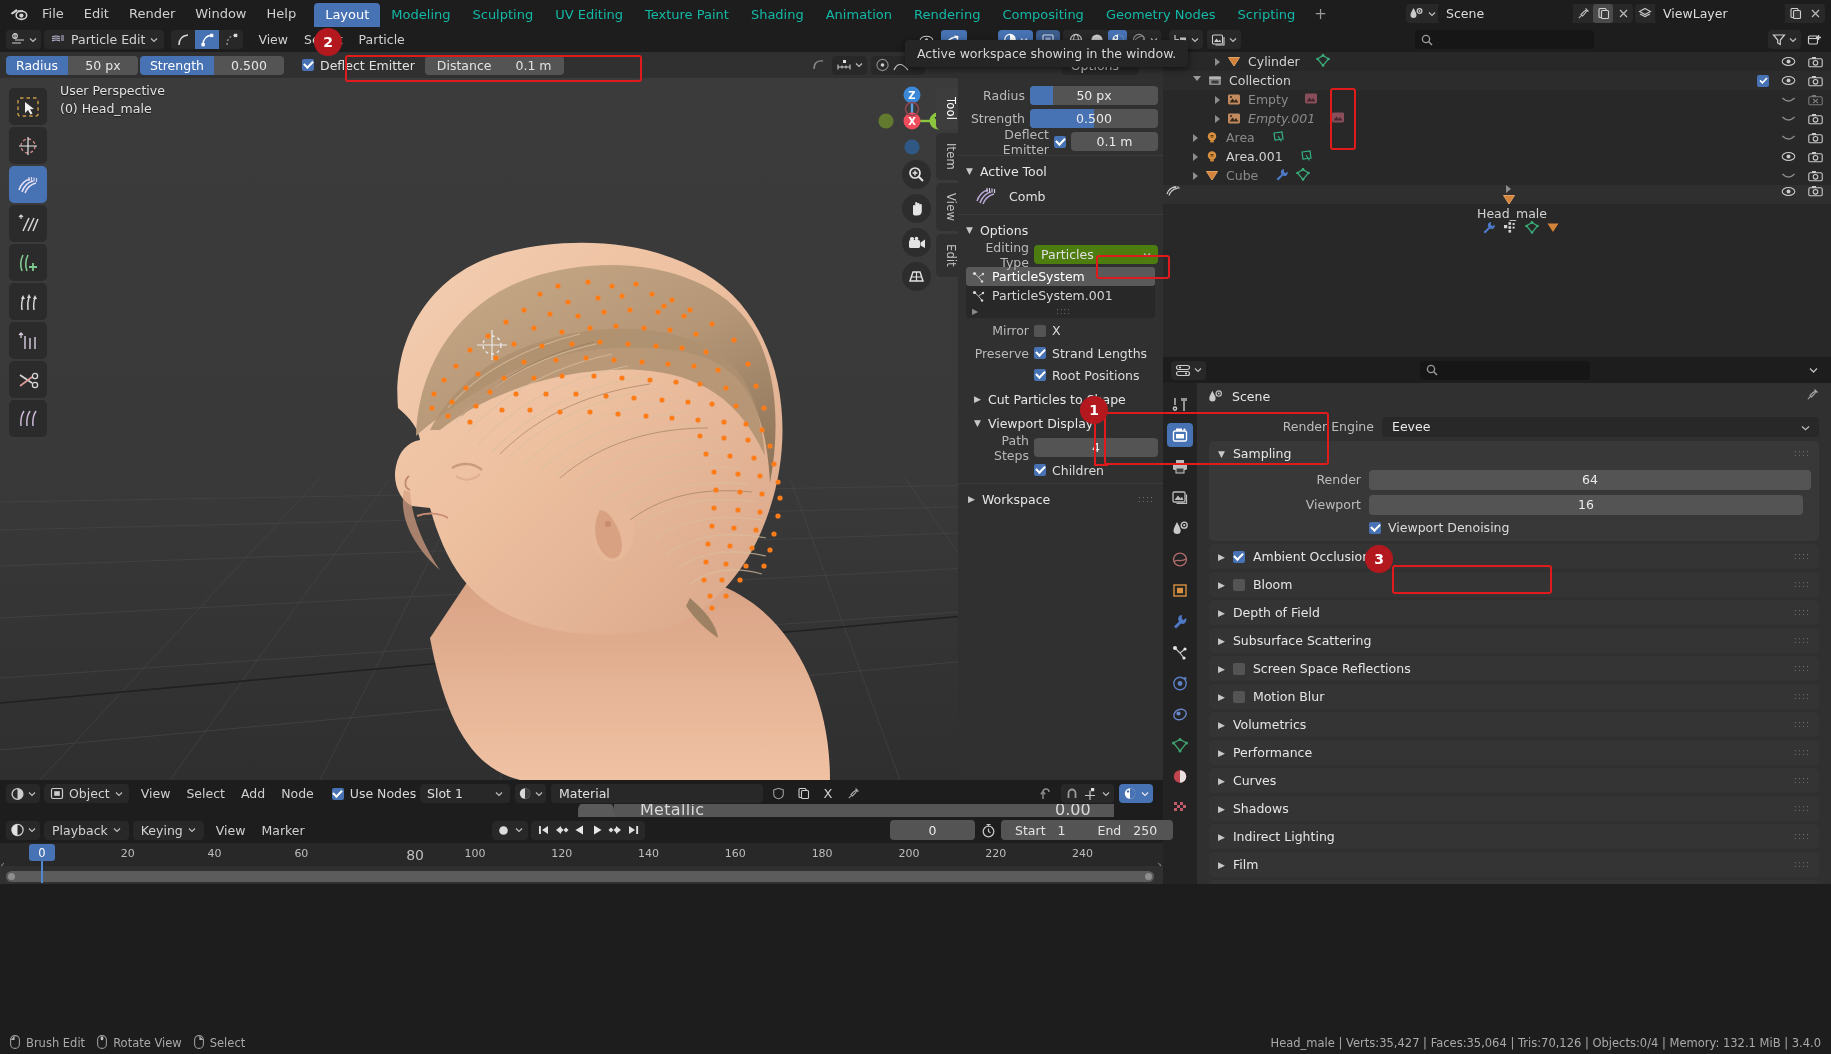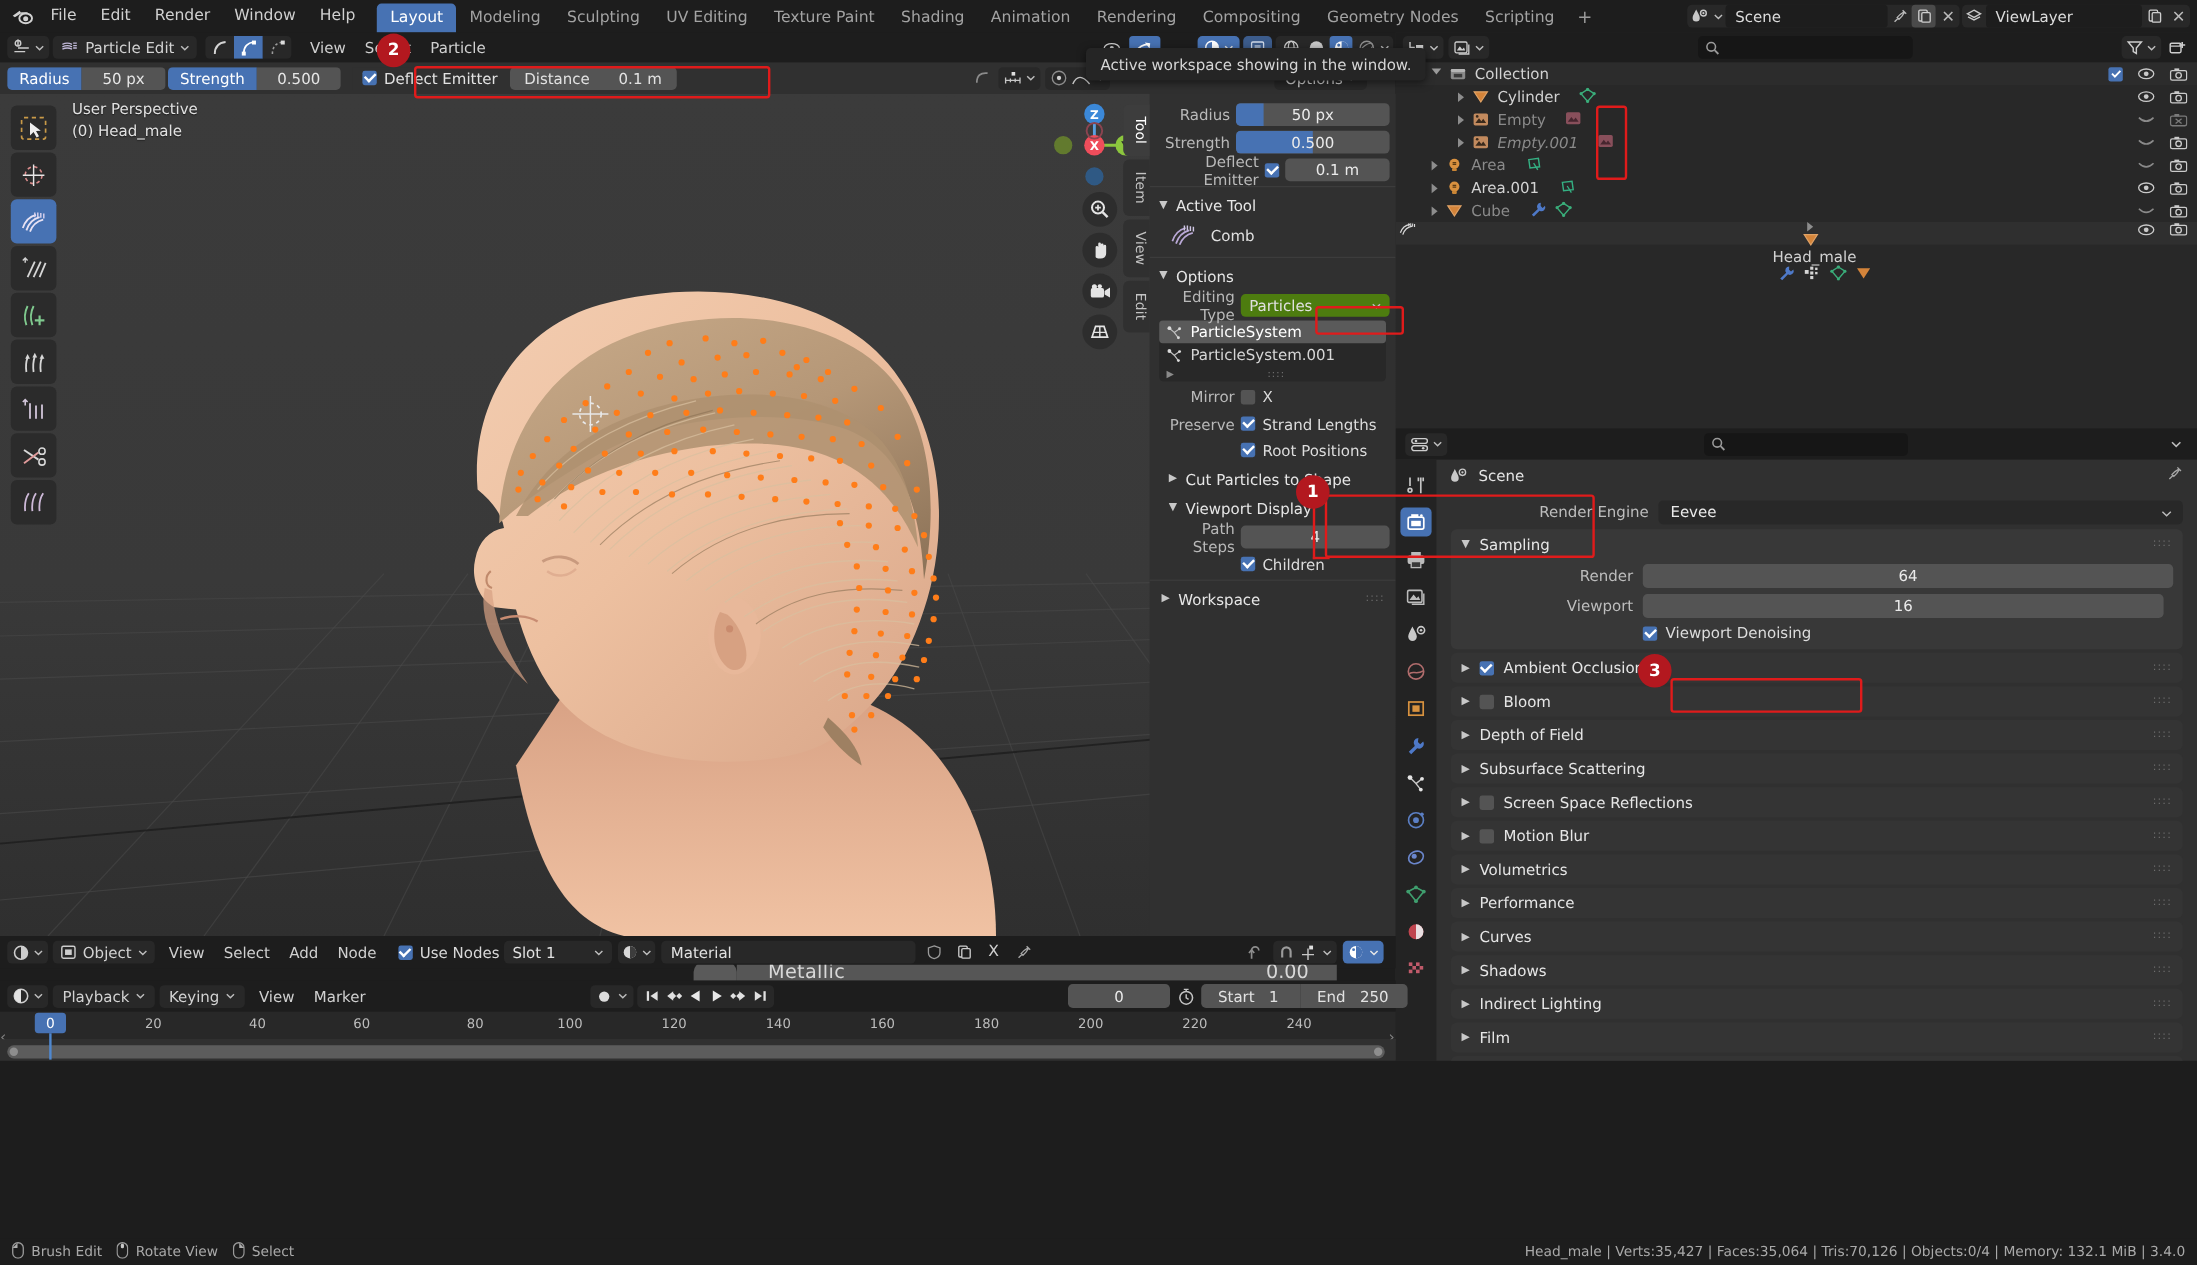--- a/index.html
+++ b/index.html
@@ -14,21 +14,21 @@
   .app { position:relative; width:1831px; height:1054px; }
 
   
   .topbar {
     position:absolute; left:0; top:0; width:1831px; height:27px;
     background:#1d1d1d; display:flex; align-items:center; padding-left:6px;
   }
   .blender-logo { width:26px; height:20px; display:flex; align-items:center; justify-content:center; color:#d2d2d2; }
   .menu-item { padding:2px 10px; color:#d0d0d0; font-size:13px; white-space:nowrap; line-height:16px;}
   .ws-tabs { display:flex; align-items:flex-end; height:27px; margin-left:8px; }
-  .ws-tab { padding:4px 11px 5px 11px; color:#a3a3a3; font-size:13px; border-radius:4px 4px 0 0; white-space:nowrap;}
+  .ws-tab { padding:4px 11px 5px 11px; color:#14b8a6; font-size:13px; border-radius:4px 4px 0 0; white-space:nowrap;}
   .ws-tab.active { background:#4772b3; color:#ffffff; }
   .ws-plus { padding:3px 8px; color:#9a9a9a; font-size:15px; }
 
   .scene-block {
     position:absolute; right:0; top:0; height:27px; display:flex; align-items:center; gap:0px; padding-right:6px;
   }
   .pill { display:flex; align-items:center; height:19px; background:#282828; border-radius:4px; }
   .icon-btn { display:flex; align-items:center; justify-content:center; min-width:20px; height:19px; color:#bdbdbd; }
   .field-dark { background:#1d1d1d; height:19px; display:flex; align-items:center; padding:0 8px; color:#dcdcdc; font-size:12.5px; min-width:120px; border-radius:3px;}
 
@@ -982,71 +982,71 @@
       </div>
       <div class="icon-btn">
         <svg width="15" height="14" viewBox="0 0 15 14">
             <rect x="1.5" y="3" width="9" height="8" rx="1.2" fill="none" stroke="#cdcdcd" stroke-width="1.2"></rect>
             <path d="M1.5 5.5 L10.5 5.5" stroke="#cdcdcd" stroke-width="1.1"></path>
             <path d="M11.5 2 L11.5 7 M9 4.5 L14 4.5" stroke="#cdcdcd" stroke-width="1.3"></path>
           </svg>
       </div>
     </div>
     <div id="ol-rows">
-        <div class="ol-row" style="padding-left: 30px; background: rgb(44, 44, 44);">
-          <span class="tri down" style="margin-right:7px"></span>
+        <div class="ol-row" style="padding-left: 52px;">
+          <span class="tri" style="margin-right:7px"></span>
           <span style="display:inline-flex;margin-right:7px">
             <svg width="14" height="13" viewBox="0 0 14 13">
-              <rect x="1" y="2.5" width="12" height="8.5" rx="1.2" fill="#8a8a8a"></rect>
-              <rect x="1" y="2.5" width="12" height="2.6" rx="1.2" fill="#b5b5b5"></rect>
-              <rect x="3.5" y="6.5" width="7" height="3" fill="#3a3a3a"></rect>
-            </svg>
-          </span>
-          <span class="name">Collection</span>
+              <path d="M1.5 2.5 L12.5 2.5 L7 11 Z" fill="#d4843a" stroke="#e0a265" stroke-width="1"></path>
+            </svg>
+          </span>
+          <span class="name">Cylinder</span>
+          <span style="display:inline-flex;gap:7px;margin-left:16px">
+            <span><svg width="14" height="13" viewBox="0 0 14 13">
+                <path d="M7 1.5 L12.5 5 L7 11.5 L1.5 5 Z" fill="none" stroke="#3aad7a" stroke-width="1.2"></path>
+                <circle cx="7" cy="1.5" r="1.4" fill="#3aad7a"></circle>
+                <circle cx="12.5" cy="5" r="1.3" fill="#3aad7a"></circle>
+                <circle cx="1.5" cy="5" r="1.3" fill="#3aad7a"></circle>
+                <circle cx="7" cy="11.5" r="1.3" fill="#3aad7a"></circle>
+              </svg></span>
+          </span>
           <span class="ol-right">
-            <span style="display:inline-flex">
-              <span style="display:inline-flex;width:12px;height:12px;border-radius:2px;background:#4772b3;align-items:center;justify-content:center">
-                <svg width="9" height="7" viewBox="0 0 9 7">
-                  <path d="M1 3.4 L3.4 5.8 L8 1" fill="none" stroke="#fff" stroke-width="1.6"></path>
-                </svg>
-              </span>
-            </span>
             <span style="display:inline-flex">
               <svg width="15" height="11" viewBox="0 0 15 11">
                 <ellipse cx="7.5" cy="5.5" rx="6.3" ry="4" fill="none" stroke="#cacaca" stroke-width="1.1"></ellipse>
                 <circle cx="7.5" cy="5.5" r="2" fill="#cacaca"></circle>
               </svg>
             </span>
             <span style="display:inline-flex">
               <svg width="15" height="12" viewBox="0 0 15 12">
                 <rect x="0.8" y="2.8" width="13.4" height="8" rx="1.4" fill="none" stroke="#cacaca" stroke-width="1.1"></rect>
                 <rect x="4" y="1" width="4" height="2" fill="#cacaca"></rect>
                 <circle cx="7.5" cy="6.8" r="2.3" fill="none" stroke="#cacaca" stroke-width="1.1"></circle>
               </svg>
             </span>
           </span>
         </div>
-        <div class="ol-row" style="padding-left: 52px;">
-          <span class="tri" style="margin-right:7px"></span>
+        <div class="ol-row" style="padding-left: 30px; background: rgb(44, 44, 44);">
+          <span class="tri down" style="margin-right:7px"></span>
           <span style="display:inline-flex;margin-right:7px">
             <svg width="14" height="13" viewBox="0 0 14 13">
-              <path d="M1.5 2.5 L12.5 2.5 L7 11 Z" fill="#d4843a" stroke="#e0a265" stroke-width="1"></path>
-            </svg>
-          </span>
-          <span class="name">Cylinder</span>
-          <span style="display:inline-flex;gap:7px;margin-left:16px">
-            <span><svg width="14" height="13" viewBox="0 0 14 13">
-                <path d="M7 1.5 L12.5 5 L7 11.5 L1.5 5 Z" fill="none" stroke="#3aad7a" stroke-width="1.2"></path>
-                <circle cx="7" cy="1.5" r="1.4" fill="#3aad7a"></circle>
-                <circle cx="12.5" cy="5" r="1.3" fill="#3aad7a"></circle>
-                <circle cx="1.5" cy="5" r="1.3" fill="#3aad7a"></circle>
-                <circle cx="7" cy="11.5" r="1.3" fill="#3aad7a"></circle>
-              </svg></span>
-          </span>
+              <rect x="1" y="2.5" width="12" height="8.5" rx="1.2" fill="#8a8a8a"></rect>
+              <rect x="1" y="2.5" width="12" height="2.6" rx="1.2" fill="#b5b5b5"></rect>
+              <rect x="3.5" y="6.5" width="7" height="3" fill="#3a3a3a"></rect>
+            </svg>
+          </span>
+          <span class="name">Collection</span>
           <span class="ol-right">
+            <span style="display:inline-flex">
+              <span style="display:inline-flex;width:12px;height:12px;border-radius:2px;background:#4772b3;align-items:center;justify-content:center">
+                <svg width="9" height="7" viewBox="0 0 9 7">
+                  <path d="M1 3.4 L3.4 5.8 L8 1" fill="none" stroke="#fff" stroke-width="1.6"></path>
+                </svg>
+              </span>
+            </span>
             <span style="display:inline-flex">
               <svg width="15" height="11" viewBox="0 0 15 11">
                 <ellipse cx="7.5" cy="5.5" rx="6.3" ry="4" fill="none" stroke="#cacaca" stroke-width="1.1"></ellipse>
                 <circle cx="7.5" cy="5.5" r="2" fill="#cacaca"></circle>
               </svg>
             </span>
             <span style="display:inline-flex">
               <svg width="15" height="12" viewBox="0 0 15 12">
                 <rect x="0.8" y="2.8" width="13.4" height="8" rx="1.4" fill="none" stroke="#cacaca" stroke-width="1.1"></rect>
                 <rect x="4" y="1" width="4" height="2" fill="#cacaca"></rect>
@@ -1758,21 +1758,21 @@
         <span style="padding-right:16px;font-size:12.5px;color:#e2e2e2">250</span>
       </div>
     </div>
   </div>
 
   <div class="timeline">
     <div id="tl-ticks" style="position:relative;height:23px">
         <div style="position: absolute; left: 113.793px; top: 4px; width: 28px; text-align: center; font-size: 11px; color: rgb(189, 189, 189);">20</div>
         <div style="position: absolute; left: 200.587px; top: 4px; width: 28px; text-align: center; font-size: 11px; color: rgb(189, 189, 189);">40</div>
         <div style="position: absolute; left: 287.38px; top: 4px; width: 28px; text-align: center; font-size: 11px; color: rgb(189, 189, 189);">60</div>
-        <div style="position: absolute; left: 382px; top: 4px; width: 28px; text-align: center; font-size: 11px; color: rgb(189, 189, 189);">80</div>
+        <div style="position: absolute; left: 396px; top: 4px; width: 28px; text-align: right; font-size: 14px; color: rgb(189, 189, 189);">80</div>
         <div style="position: absolute; left: 460.967px; top: 4px; width: 28px; text-align: center; font-size: 11px; color: rgb(189, 189, 189);">100</div>
         <div style="position: absolute; left: 547.76px; top: 4px; width: 28px; text-align: center; font-size: 11px; color: rgb(189, 189, 189);">120</div>
         <div style="position: absolute; left: 634.553px; top: 4px; width: 28px; text-align: center; font-size: 11px; color: rgb(189, 189, 189);">140</div>
         <div style="position: absolute; left: 721.347px; top: 4px; width: 28px; text-align: center; font-size: 11px; color: rgb(189, 189, 189);">160</div>
         <div style="position: absolute; left: 808.14px; top: 4px; width: 28px; text-align: center; font-size: 11px; color: rgb(189, 189, 189);">180</div>
         <div style="position: absolute; left: 894.933px; top: 4px; width: 28px; text-align: center; font-size: 11px; color: rgb(189, 189, 189);">200</div>
         <div style="position: absolute; left: 981.727px; top: 4px; width: 28px; text-align: center; font-size: 11px; color: rgb(189, 189, 189);">220</div>
         <div style="position: absolute; left: 1068.52px; top: 4px; width: 28px; text-align: center; font-size: 11px; color: rgb(189, 189, 189);">240</div>
       </div>
     <div style="position:absolute;left:0;top:23px;width:1163px;height:17px;background:#2e2e2e;border-top:1px solid #3a3a3a"></div>

